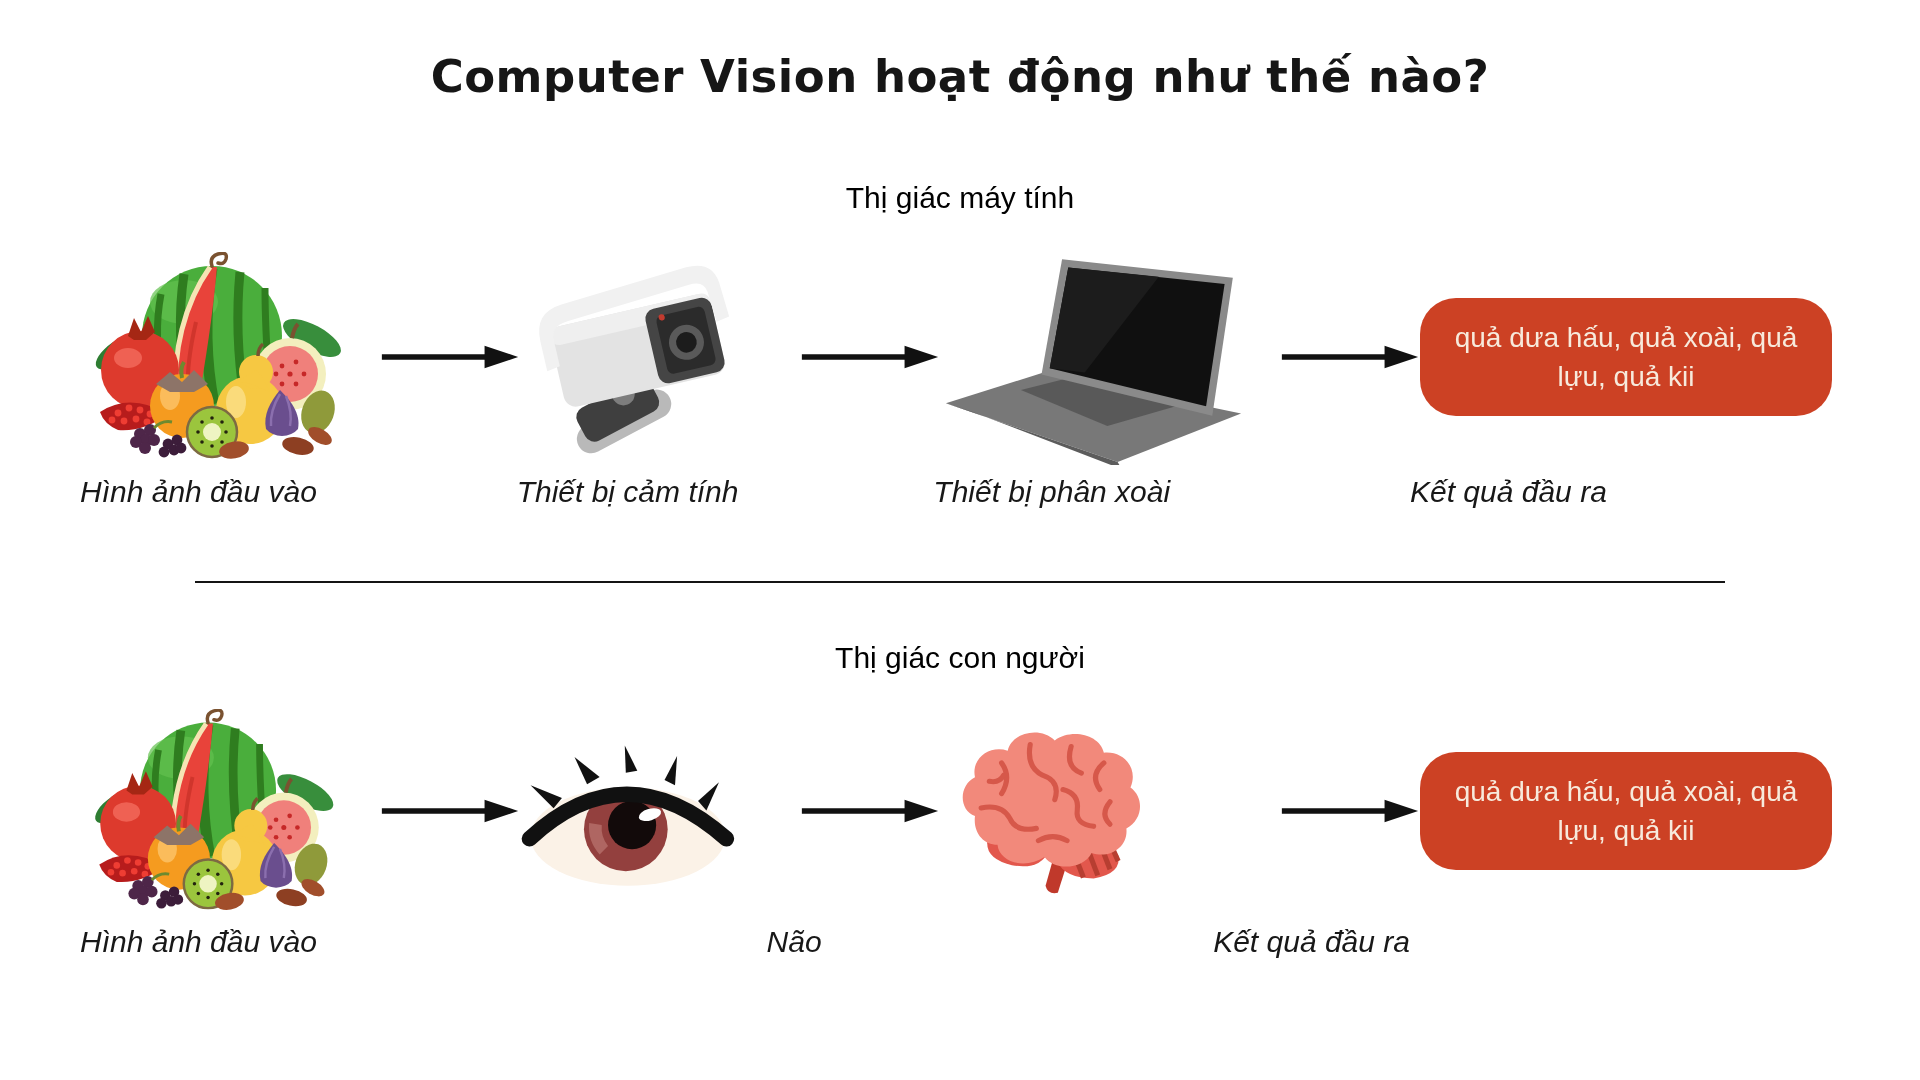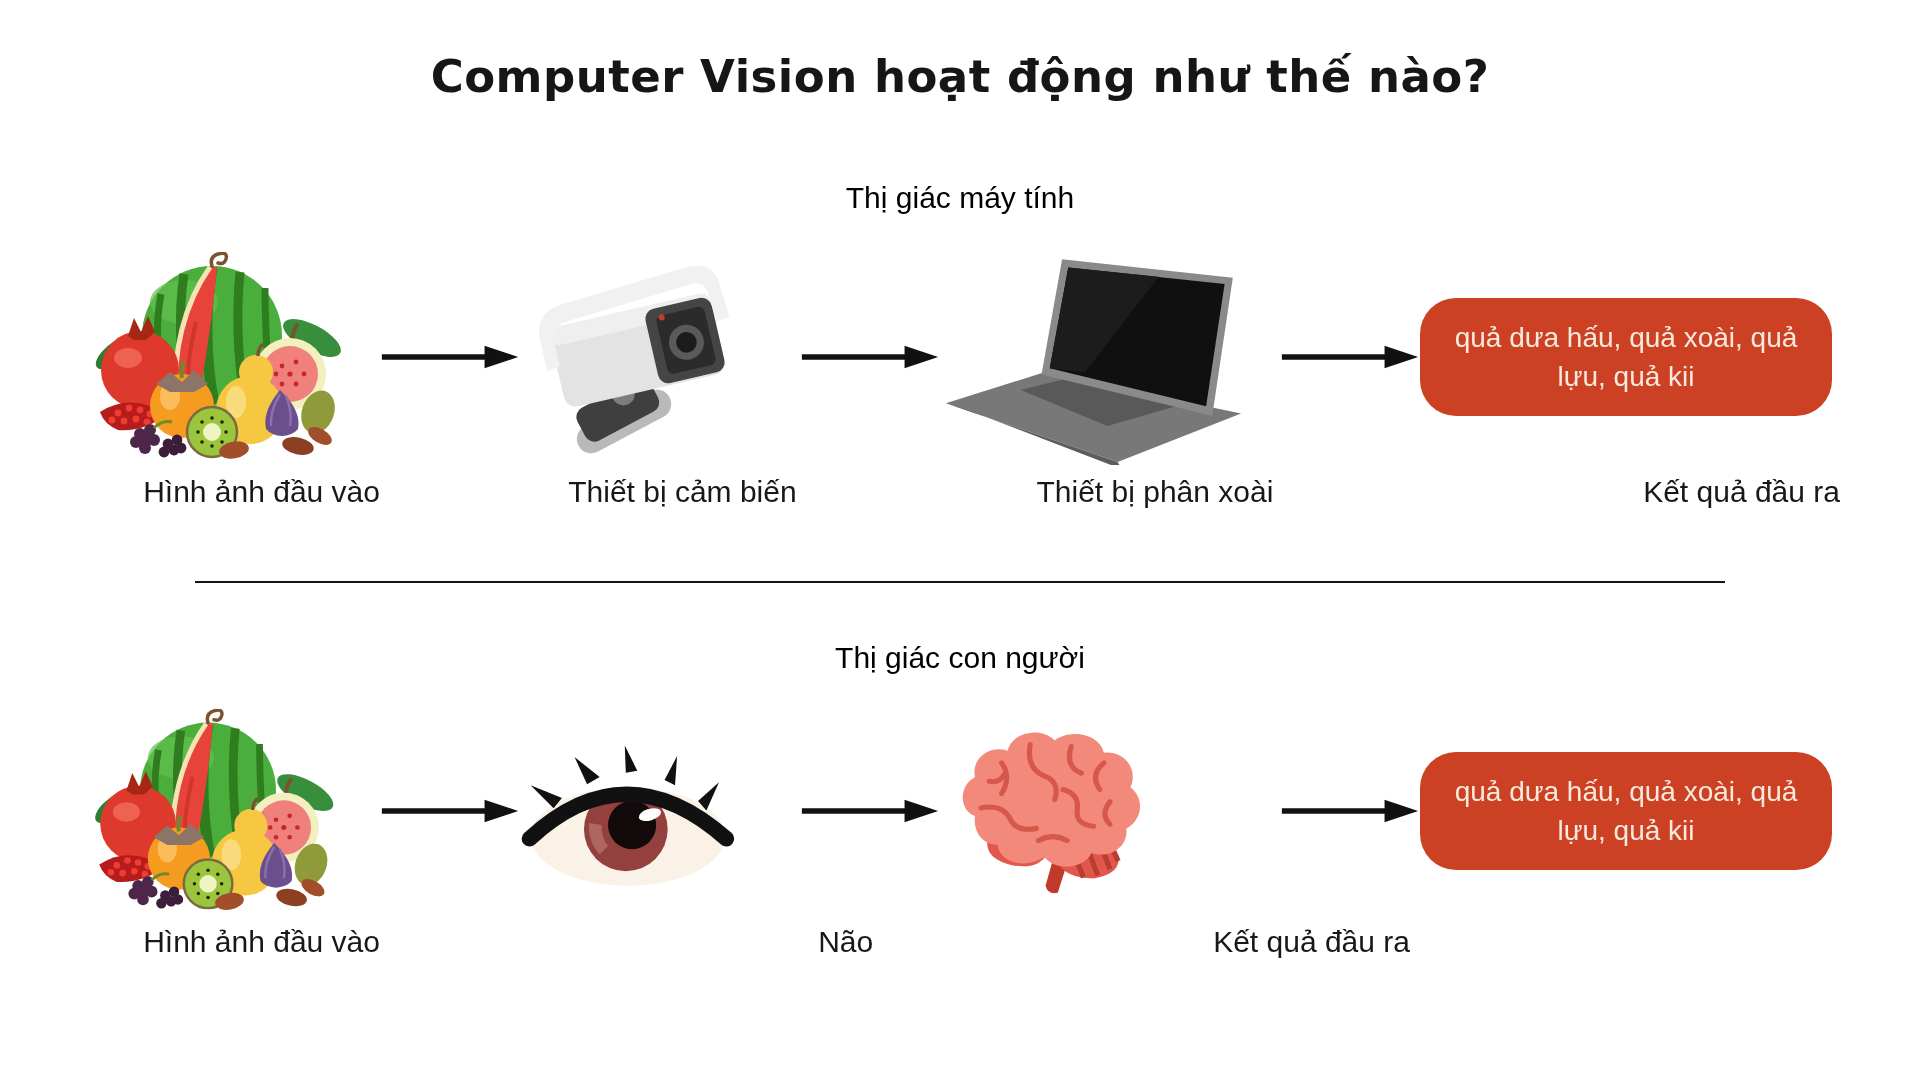--- a/index.html
+++ b/index.html
@@ -35,25 +35,26 @@
     width:1760px;
     margin:0 auto;
     align-items:center;
   }
   .items-row{margin-top:34px;height:210px;}
   .items-row.human-row{height:200px;}
   .cell{display:flex;align-items:center;}
 
   .labels-row{margin-top:16px;}
   .step-label{
-    text-align:right;
+    text-align:left;
     font-size:30px;
     font-weight:400;
     color:#181818;
     white-space:nowrap;
+    font-style:italic;
   }
 
   .badge{
     width:412px;
     min-height:118px;
     background:var(--badge-bg);
     border-radius:36px;
     display:flex;
     align-items:center;
     justify-content:center;
@@ -299,21 +300,21 @@
         </svg>
     </div>
     <div class="cell">
       <div class="badge">quả dưa hấu, quả xoài, quả lựu, quả kii</div>
     </div>
   </div>
 
   <div class="row-grid labels-row">
     <div class="step-label">Hình ảnh đầu vào</div>
     <div></div>
-    <div class="step-label">Thiết bị cảm biến</div>
+    <div class="step-label">Thiết bị cảm tính</div>
     <div></div>
     <div class="step-label">Thiết bị phân xoài</div>
     <div></div>
     <div class="step-label">Kết quả đầu ra</div>
   </div>
 
   <div class="divider"></div>
 
   <div class="subtitle human">Thị giác con người</div>
 

